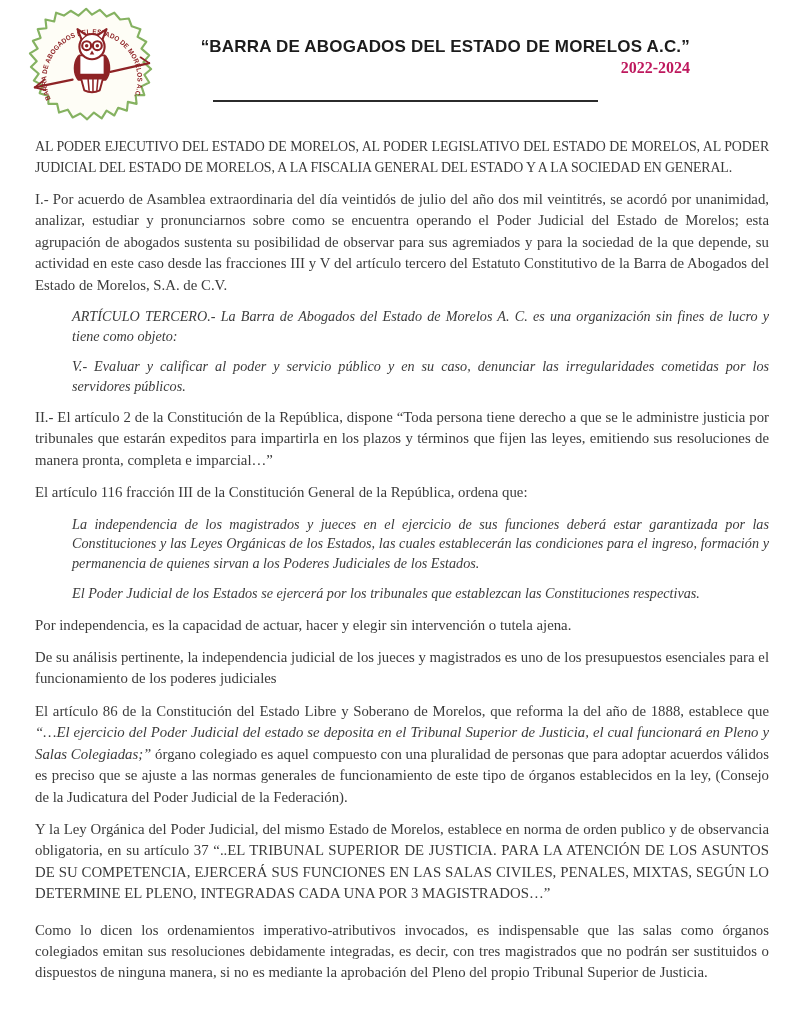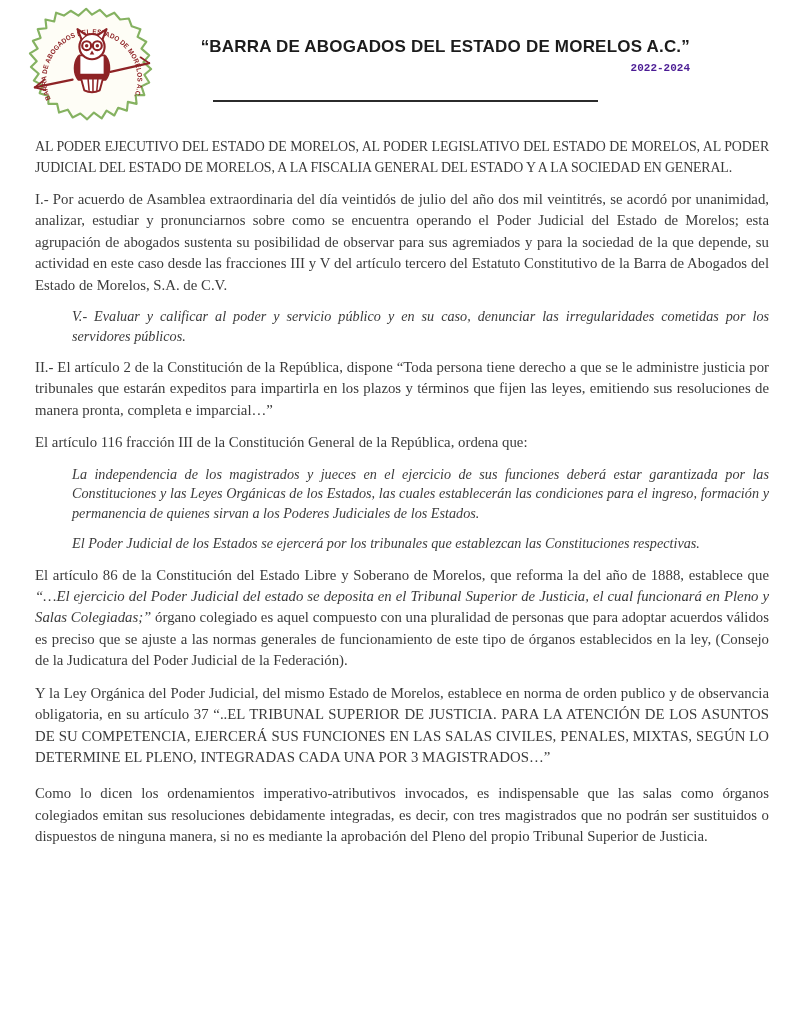--- a/index.html
+++ b/index.html
@@ -10,22 +10,22 @@
   }
   
   .letterhead{position:relative;height:126px;}
   .logo{position:absolute;left:14px;top:3px;width:156px;height:128px;}
   .title-block{position:absolute;left:120px;top:36px;width:570px;text-align:right;}
   .org-title{
     font-family:"Liberation Sans",sans-serif;font-weight:bold;
     font-size:17px;line-height:22px;color:#1c1c1c;letter-spacing:.2px;
   }
   .org-period{
-    font-family:Liberation Mono, monospace;font-weight:bold;
-    font-size:11px;line-height:20px;color:#4c1d95;
+    font-family:Liberation Serif, serif;font-weight:bold;
+    font-size:16px;line-height:20px;color:#be185d;
   }
   .header-divider{
     width:385px;margin:22px auto 0;height:0;
     border-top:2px solid #2b2b2b;
   }
   
   .doc-body{position:absolute;top:128px;left:35px;right:32px;}
   .doc-body p{
     margin:8px 0 11px;text-align:justify;
     font-size:14.8px;line-height:21.4px;color:#3b3b3b;
@@ -84,33 +84,36 @@
       <div class="header-divider"></div>
     </div>
   </header>
 
   <main class="doc-body">
 
     <p class="addressee">AL PODER EJECUTIVO DEL ESTADO DE MORELOS, AL PODER LEGISLATIVO DEL ESTADO DE MORELOS, AL PODER JUDICIAL DEL ESTADO DE MORELOS, A LA FISCALIA GENERAL DEL ESTADO Y A LA SOCIEDAD EN GENERAL.</p>
 
     <p>I.- Por acuerdo de Asamblea extraordinaria del día veintidós de julio del año dos mil veintitrés, se acordó por unanimidad, analizar, estudiar y pronunciarnos sobre como se encuentra operando el Poder Judicial del Estado de Morelos; esta agrupación de abogados sustenta su posibilidad de observar para sus agremiados y para la sociedad de la que depende, su actividad en este caso desde las fracciones III y V del artículo tercero del Estatuto Constitutivo de la Barra de Abogados del Estado de Morelos, S.A. de C.V.</p>
 
+    <blockquote>ARTÍCULO TERCERO.- La Barra de Abogados del Estado de Morelos A. C. es una organización sin fines de lucro y tiene como objeto:</blockquote>
 
 
     <blockquote>V.- Evaluar y calificar al poder y servicio público y en su caso, denunciar las irregularidades cometidas por los servidores públicos.</blockquote>
 
     <p>II.- El artículo 2 de la Constitución de la República, dispone “Toda persona tiene derecho a que se le administre justicia por tribunales que estarán expeditos para impartirla en los plazos y términos que fijen las leyes, emitiendo sus resoluciones de manera pronta, completa e imparcial…”</p>
 
     <p>El artículo 116 fracción III de la Constitución General de la República, ordena que:</p>
 
     <blockquote>La independencia de los magistrados y jueces en el ejercicio de sus funciones deberá estar garantizada por las Constituciones y las Leyes Orgánicas de los Estados, las cuales establecerán las condiciones para el ingreso, formación y permanencia de quienes sirvan a los Poderes Judiciales de los Estados.</blockquote>
 
     <blockquote>El Poder Judicial de los Estados se ejercerá por los tribunales que establezcan las Constituciones respectivas.</blockquote>
 
+    <p>Por independencia, es la capacidad de actuar, hacer y elegir sin intervención o tutela ajena.</p>
 
+    <p>De su análisis pertinente, la independencia judicial de los jueces y magistrados es uno de los presupuestos esenciales para el funcionamiento de los poderes judiciales</p>
 
     <p><span>El artículo 86 de la Constitución del Estado Libre y Soberano de Morelos, que reforma la del año de 1888, establece que </span><em>“…El ejercicio del Poder Judicial del estado se deposita en el Tribunal Superior de Justicia, el cual funcionará en Pleno y Salas Colegiadas;”</em><span> órgano colegiado es aquel compuesto con una pluralidad de personas que para adoptar acuerdos válidos es preciso que se ajuste a las normas generales de funcionamiento de este tipo de órganos establecidos en la ley, (Consejo de la Judicatura del Poder Judicial de la Federación).</span></p>
 
     <p>Y la Ley Orgánica del Poder Judicial, del mismo Estado de Morelos, establece en norma de orden publico y de observancia obligatoria, en su artículo 37 “..EL TRIBUNAL SUPERIOR DE JUSTICIA. PARA LA ATENCIÓN DE LOS ASUNTOS DE SU COMPETENCIA, EJERCERÁ SUS FUNCIONES EN LAS SALAS CIVILES, PENALES, MIXTAS, SEGÚN LO DETERMINE EL PLENO, INTEGRADAS CADA UNA POR 3 MAGISTRADOS…”</p>
 
     <p class="gap-top">Como lo dicen los ordenamientos imperativo-atributivos invocados, es indispensable que las salas como órganos colegiados emitan sus resoluciones debidamente integradas, es decir, con tres magistrados que no podrán ser sustituidos o dispuestos de ninguna manera, si no es mediante la aprobación del Pleno del propio Tribunal Superior de Justicia.</p>
 
   </main>
 </div>
 

